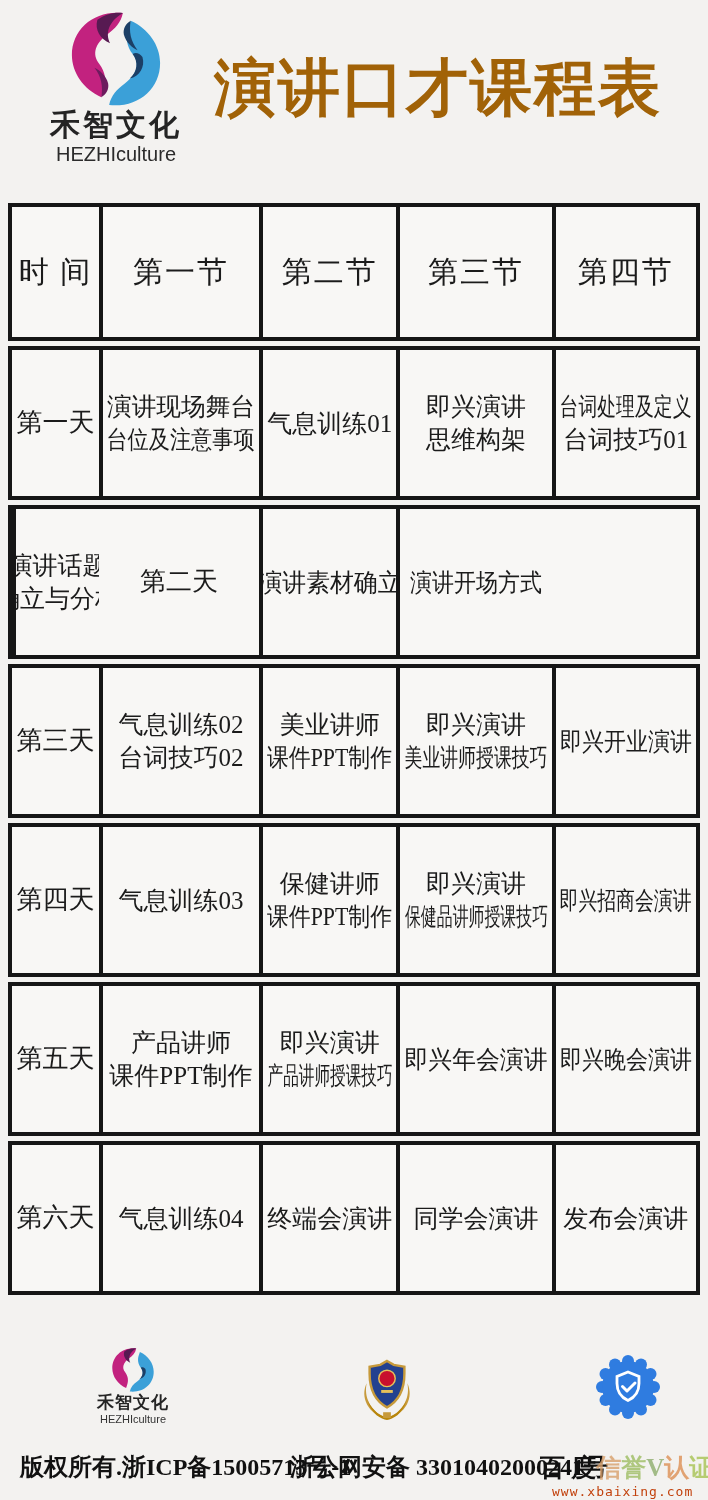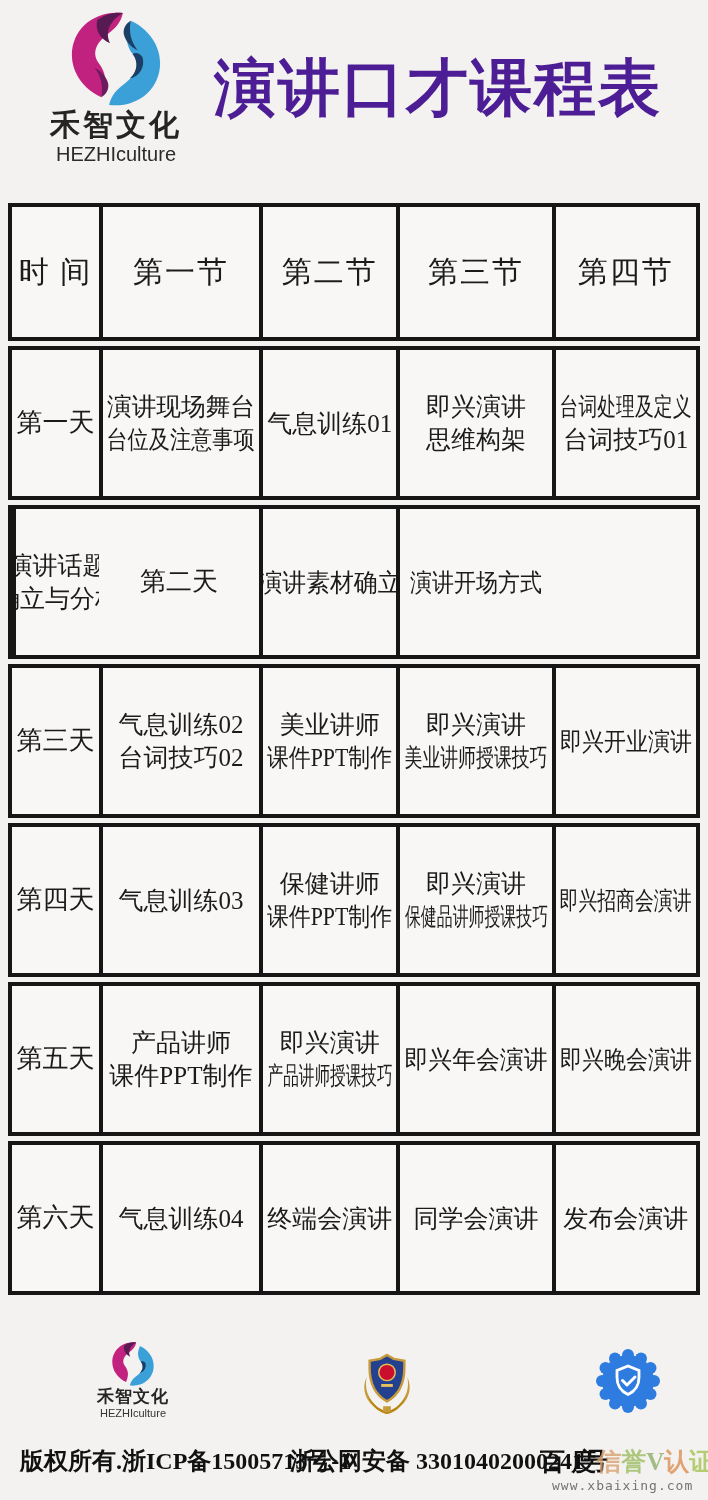--- a/index.html
+++ b/index.html
@@ -8,26 +8,26 @@
     background:#f3f2f0;color:#1b1b1b;
     font-family:"Liberation Serif","DejaVu Serif",serif;
   }
   
   .hdr{position:relative;height:203px}
   .brand{position:absolute;left:34px;top:10px;width:164px;text-align:center}
   .brand svg{width:98px;height:98px;display:block;margin:0 auto}
   .brand-name{font-family:"Liberation Sans","DejaVu Sans",sans-serif;font-weight:700;font-size:30px;letter-spacing:3px;color:#242424;line-height:1.1}
   .brand-sub{font-family:"Liberation Sans","DejaVu Sans",sans-serif;font-weight:400;font-size:20px;color:#2b2b2b;margin-top:2px}
   .title{position:absolute;left:192px;top:46px;width:492px;text-align:center;
-         font-size:62px;font-weight:700;letter-spacing:2px;color:#4c1d95;white-space:nowrap}
+         font-size:62px;font-weight:700;letter-spacing:2px;color:#a16207;white-space:nowrap}
   
   .tbl{margin:0 8px}
   .trow{display:grid;grid-template-columns:12.7% 23.4% 20.1% 22.7% 21.1%;
         background:#f8f7f5;border:4px solid #161616;margin-bottom:5px}
-  .trow:last-child{margin-bottom:4px}
+  .trow:last-child{margin-bottom:10px}
   .thead{height:130px}
   .tdata{height:146px}
   .tcell{display:flex;flex-direction:column;justify-content:center;align-items:center;
          border-left:4px solid #161616;overflow:hidden;text-align:center}
   .tcell.first{border-left:none}
   .fit{display:block;white-space:nowrap;transform-origin:50% 50%;line-height:1.32}
   .thead .fit{font-size:30px;letter-spacing:2px}
   .tdata .fit{font-size:25px}
   .tdata .tcell.first .fit{font-size:26px}
   
@@ -37,21 +37,21 @@
   .fbrand-name{font-family:"Liberation Sans","DejaVu Sans",sans-serif;font-weight:700;font-size:17px;letter-spacing:1px;color:#242424;line-height:1.15}
   .fbrand-sub{font-family:"Liberation Sans","DejaVu Sans",sans-serif;font-size:11px;color:#333}
   .police-badge{position:absolute;left:358px;top:53px}
   .baidu-badge{position:absolute;left:596px;top:50px}
   .ftext{position:absolute;top:146px;font-size:24px;font-weight:700;white-space:nowrap;color:#111}
   .icp{left:20px}
   .police-text{left:290px}
   .baidu-text{left:540px;font-size:25px}
   .baidu-text .wm{opacity:.8}
   .wm-url{position:absolute;left:552px;top:179px;font-family:"DejaVu Sans Mono","Liberation Mono",monospace;
-          font-size:13px;color:#737373;letter-spacing:1px}
+          font-size:13px;color:#c2410c;letter-spacing:1px}
 </style>
 </head>
 <body>
 
 <div class="hdr">
   <div class="brand">
     <svg viewBox="0 0 100 100" aria-hidden="true">
       <path d="M57 3 C 55 13 49 19 41 25 C 29 34 25 45 33 55 C 39 63 41 73 37 83 L 35 89 C 17 81 5 64 5 46 C 5 19 28 0 57 3 Z" fill="#c2227f"></path>
       <path d="M57 3 C 42 12 39 24 44 34 C 34 30 28 20 31 10 C 39 4 48 2 57 3 Z" fill="#571a52"></path>
       <path d="M35 89 C 37 78 35 68 28 59 C 33 61 40 67 42 75 C 43 81 40 86 35 89 Z" fill="#6d1b5e"></path>

